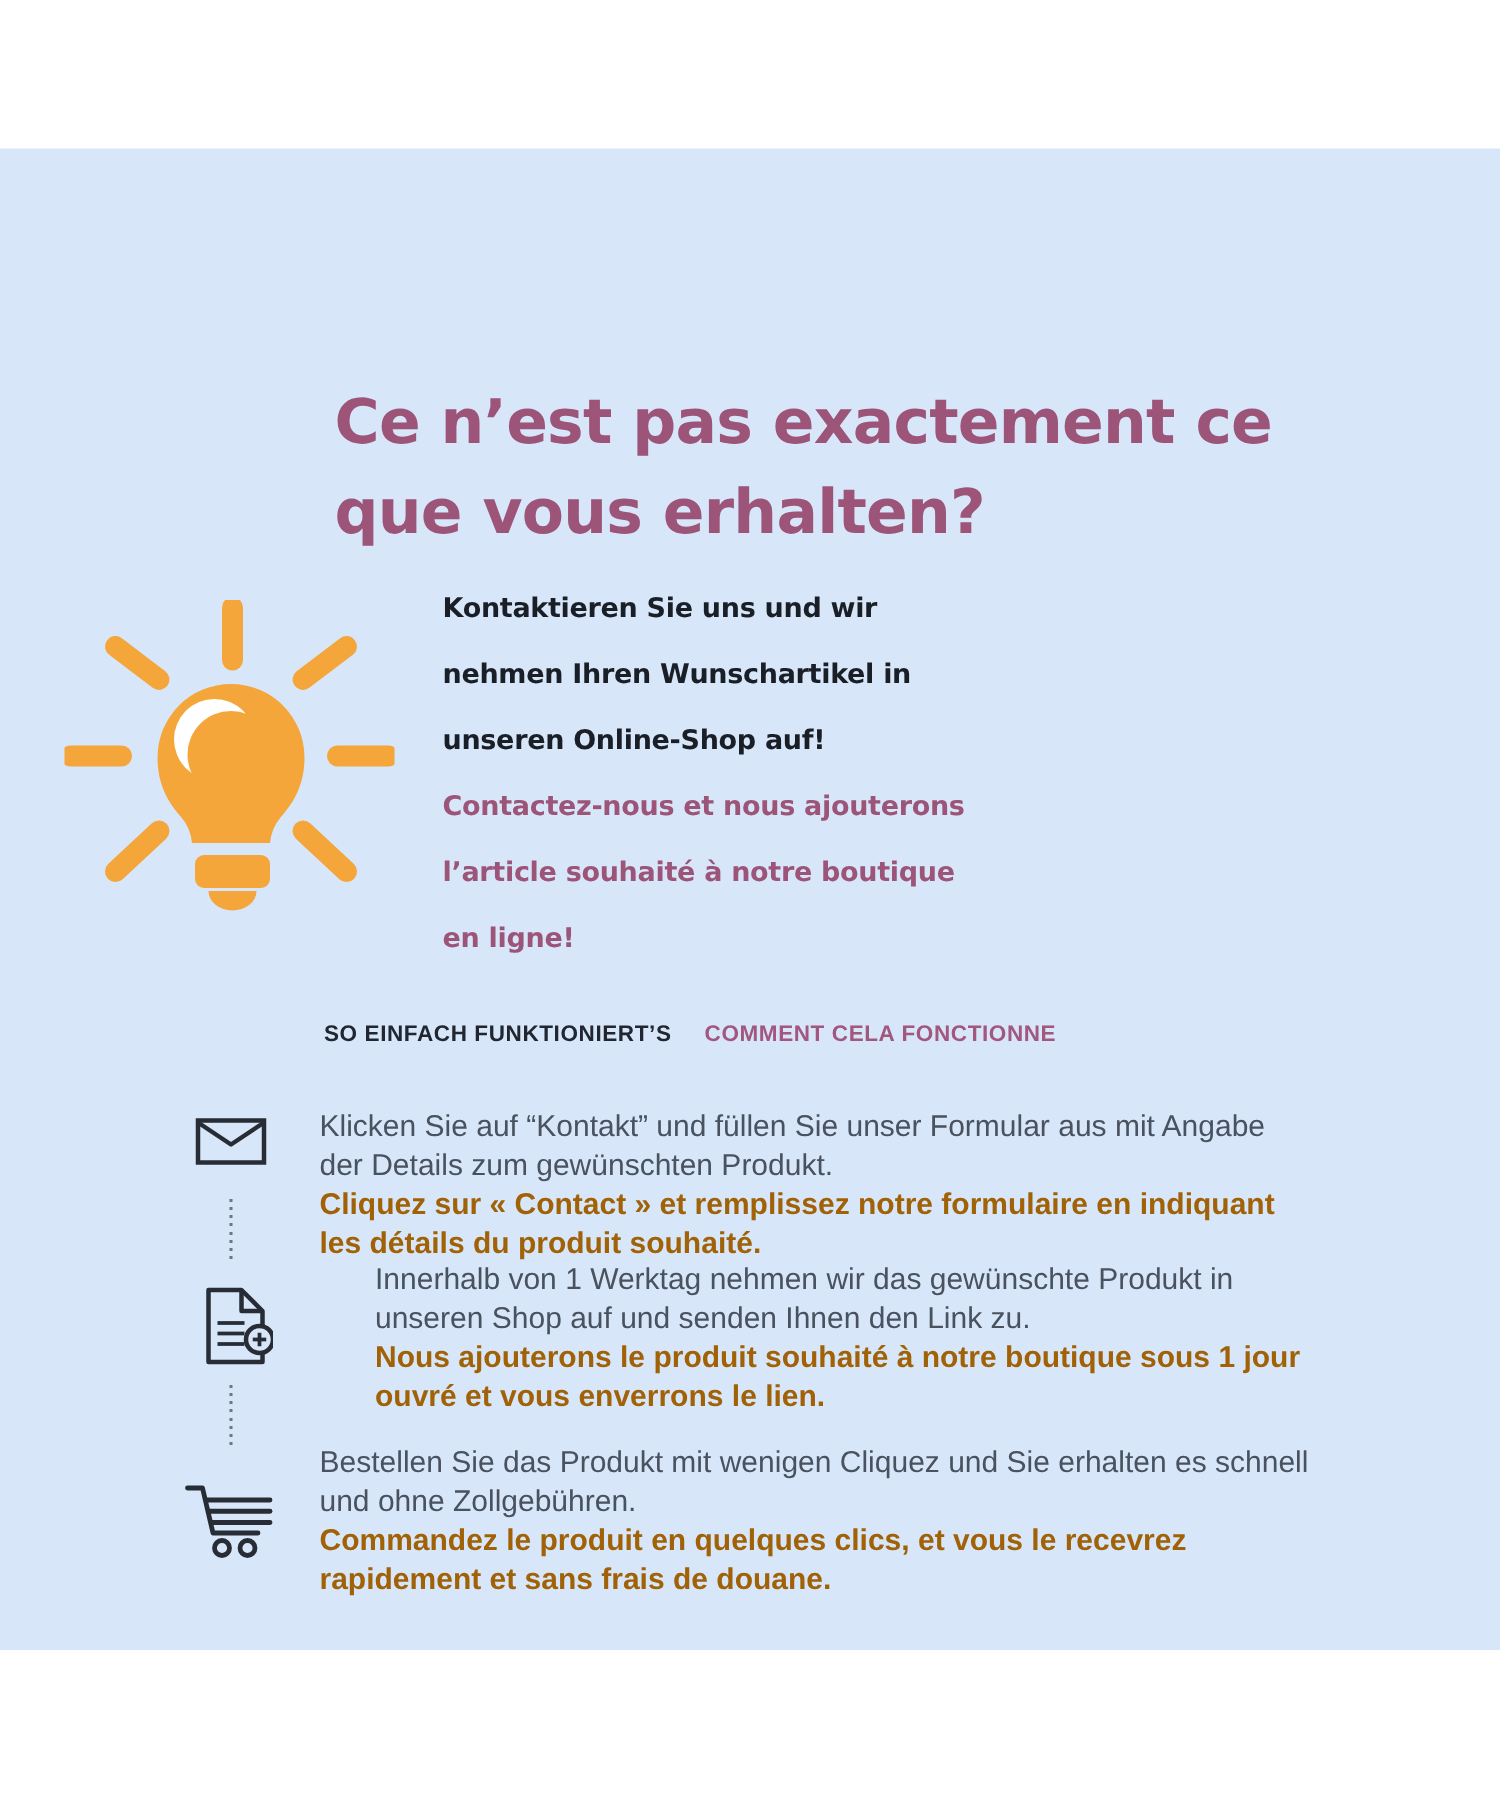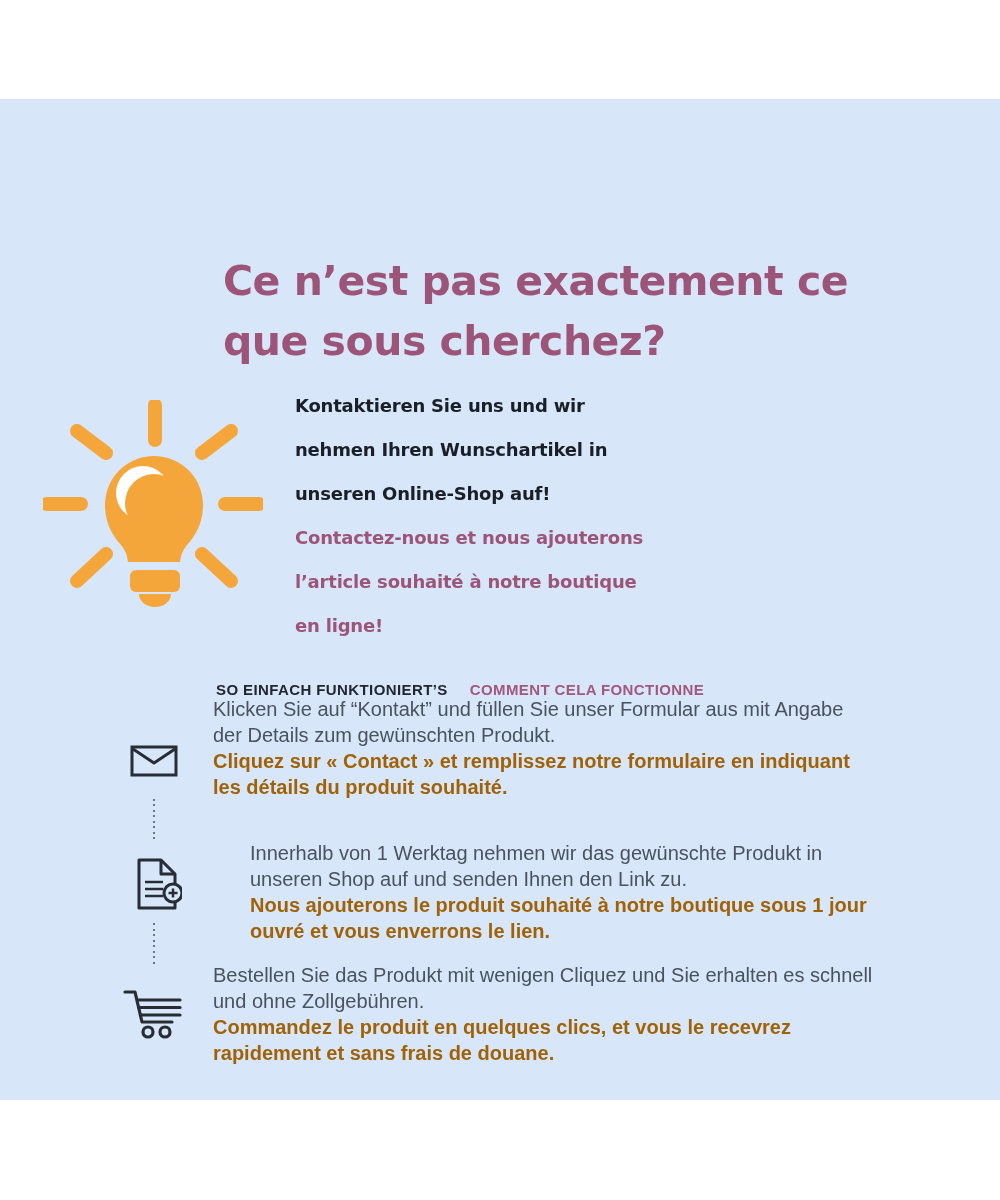--- a/index.html
+++ b/index.html
@@ -44,40 +44,40 @@
   .hh-fr{color:#A2577E;}
   .step{left:213px;width:780px;}
   .step-de{
     font-weight:400;font-size:20px;line-height:26px;
     color:#49525E;
   }
   .step-fr{
     font-weight:700;font-size:20px;line-height:26px;
     color:#a16207;
   }
-  .step-1{top:696px;}
+  .step-1{top:738px;}
   .step-2{top:840px;margin-left:37px;}
   .step-3{top:962px;}
   .connector{
     width:2px;
     background:repeating-linear-gradient(to bottom,#6E7680 0 2px,transparent 2px 5.5px);
   }
   .conn-1{left:153px;top:799px;height:44px;}
   .conn-2{left:153px;top:923px;height:42px;}
   svg{display:block;}
 </style>
 </head>
 <body>
 
 <div id="canvas">
 
   <div id="card" class="abs"></div>
 
   <div class="abs title title-fr preline">Ce n’est pas exactement ce
-que sous cherchez?</div>
+que vous erhalten?</div>
 
   <div class="abs" style="left:43px;top:400px;width:220px;height:218px;">
     <svg width="220" height="218" viewBox="0 0 220 218">
       <g stroke="#F4A63B" stroke-width="14" stroke-linecap="round" fill="none">
         <path d="M112,5 V40"></path>
         <path d="M34,31 L63,53"></path>
         <path d="M188,31 L159,53"></path>
         <path d="M4,104 H38"></path>
         <path d="M216,104 H182"></path>
         <path d="M34,181 L63,154"></path>

